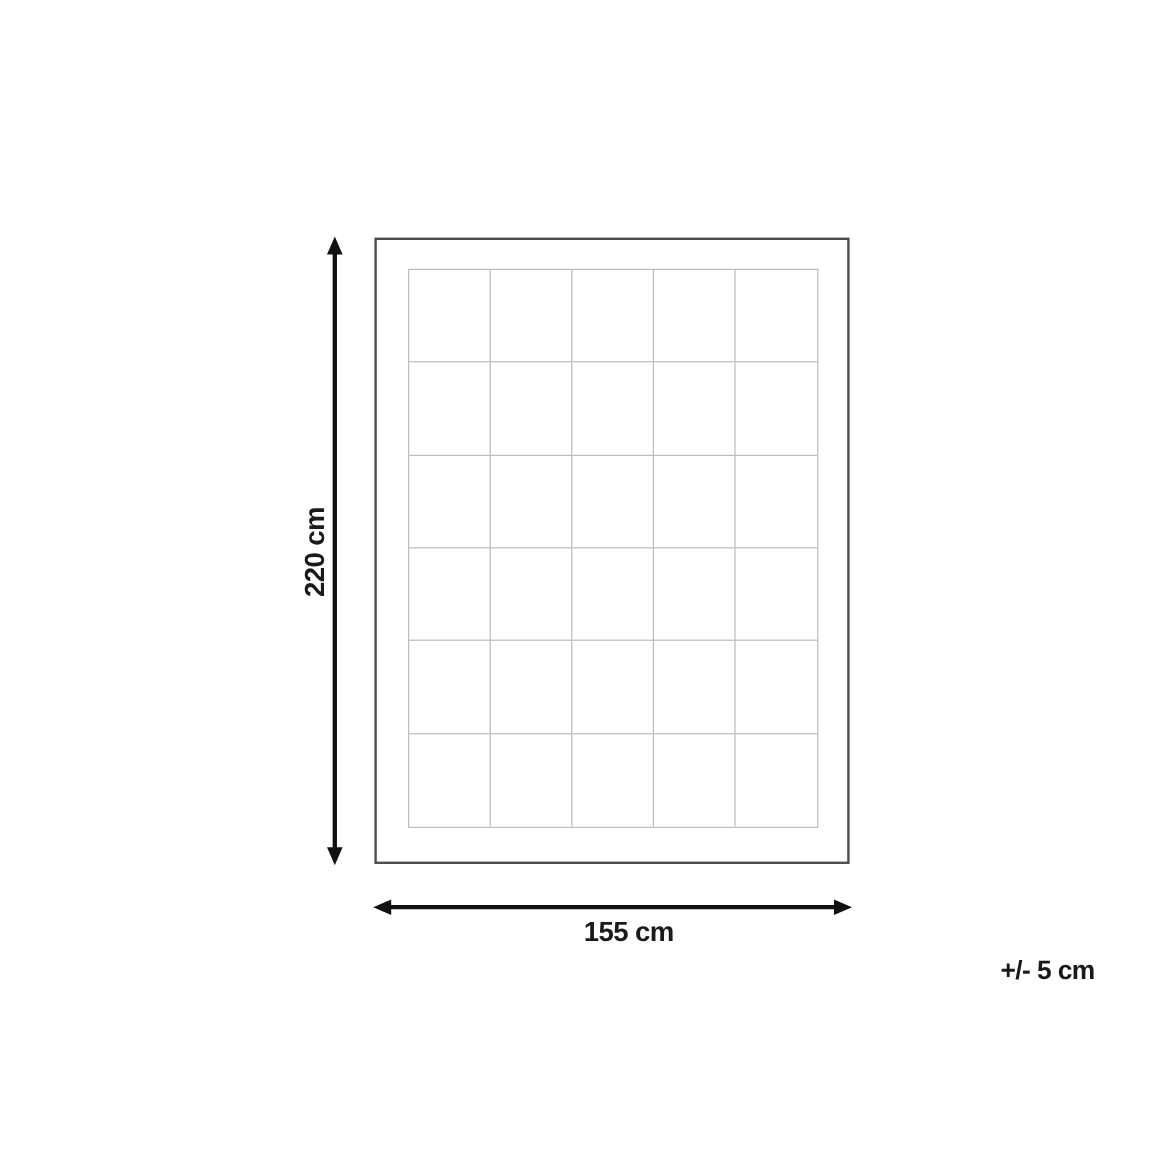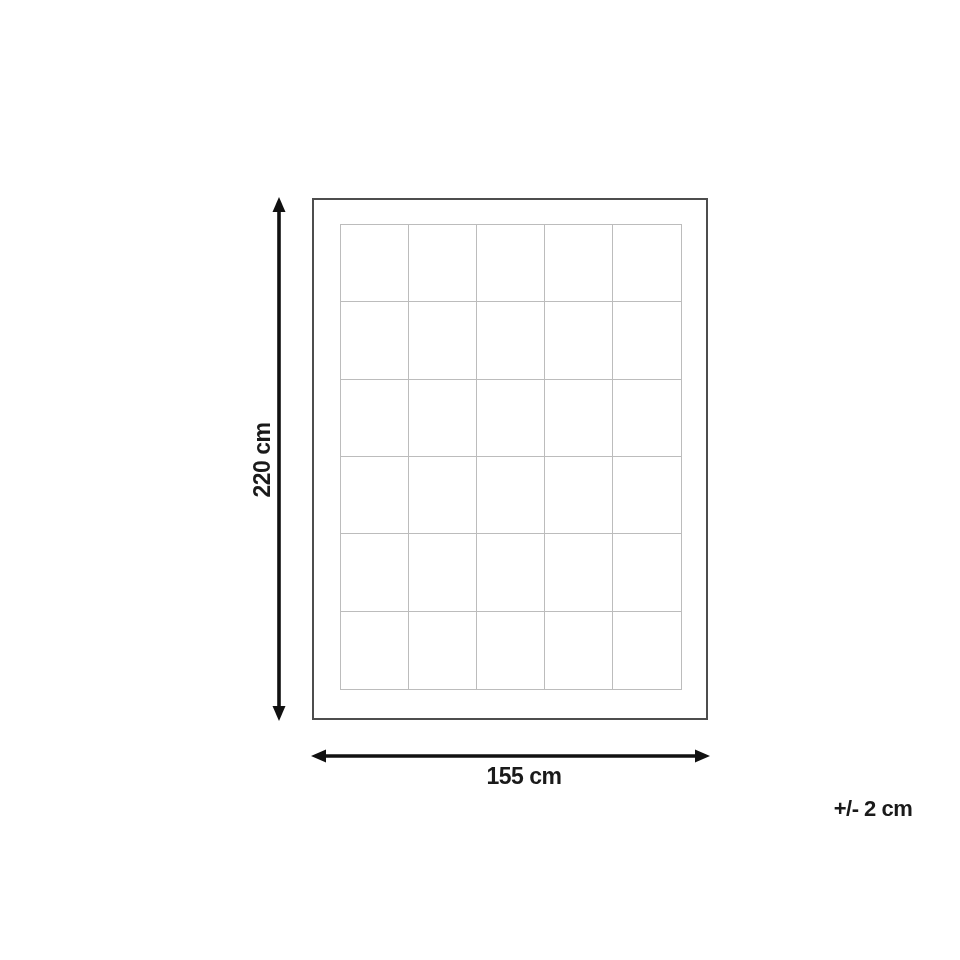--- a/index.html
+++ b/index.html
@@ -145,15 +145,15 @@
       <line class="arrow-line" x1="322" y1="756" x2="699" y2="756"></line>
       <polygon class="arrow-head" points="311,756 326,749.5 326,762.5"></polygon>
       <polygon class="arrow-head" points="710,756 695,749.5 695,762.5"></polygon>
     </g>
   </svg>
 
   <div class="dim-label height-label">220 cm</div>
 
   <div class="dim-label width-label">155 cm</div>
 
-  <div class="dim-label tolerance-label">+/- 2 cm</div>
+  <div class="dim-label tolerance-label">+/- 5 cm</div>
 
 </div>
 
 </body></html>

